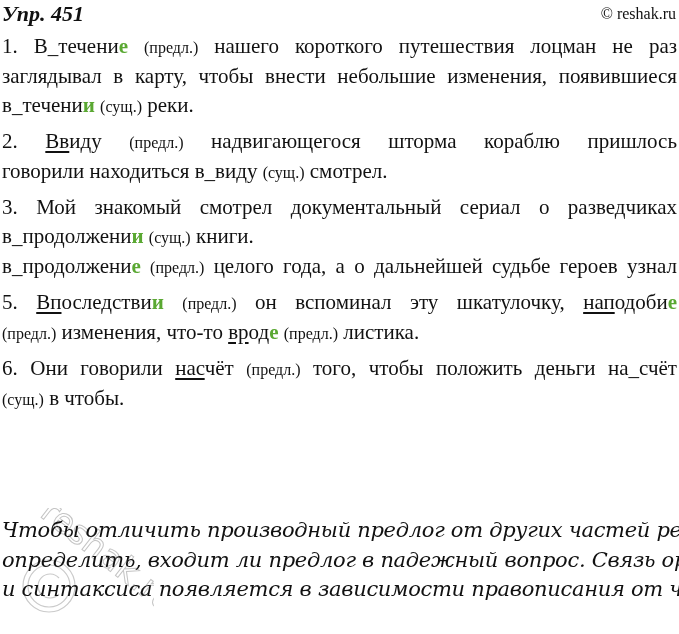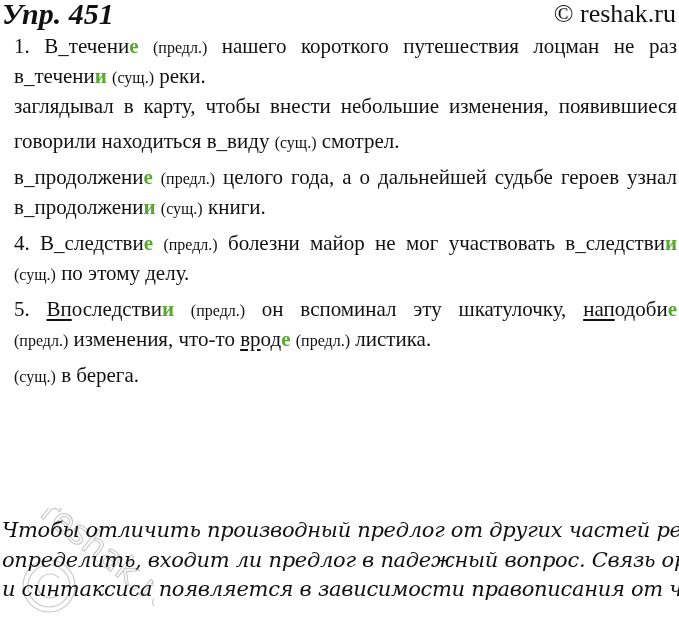--- a/index.html
+++ b/index.html
@@ -6,32 +6,32 @@
     body {
       width: 679px; height: 634px; position: relative; overflow: hidden;
       font-family: "Liberation Serif", "DejaVu Serif", serif;
       color: #111111;
     }
     .header {
       position: absolute; left: 0; top: 0; width: 679px; height: 30px;
     }
     .ex-title {
       position: absolute; left: 2px; top: 0px;
-      font-weight: bold; font-style: italic; font-size: 30px; line-height: 28px;
+      font-weight: bold; font-style: italic; font-size: 22px; line-height: 28px;
     }
     .copyright {
       position: absolute; right: 3px; top: 0px;
-      font-size: 26px; line-height: 28px;
+      font-size: 16px; line-height: 28px;
     }
     .items { position: absolute; left: 2px; top: 32px; width: 675px; }
     .item {
       font-size: 21px; line-height: 29px;
       text-align: justify; margin-bottom: 6px;
     }
-    .item .line { display: block; white-space: nowrap; text-align: justify; text-align-last: justify; margin-left: 12px; }
+    .item .line { display: block; white-space: nowrap; text-align: justify; text-align-last: justify; }
     .item .line.last { text-align-last: left; }
     .small { font-size: 16px; }
     .green { color: #5aa832; font-weight: bold; }
     .u { text-decoration: underline; text-decoration-thickness: 1.5px; text-underline-offset: 3px; }
     .note {
       position: absolute; left: 2px; top: 516px; width: 675px;
       font-style: italic; font-size: 21px; line-height: 29.5px;
       font-family: "DejaVu Serif", "Liberation Serif", serif;
       letter-spacing: -0.3px;
     }
@@ -46,45 +46,44 @@
 
 <div class="header">
   <div class="ex-title">Упр. 451</div>
   <div class="copyright">© reshak.ru</div>
 </div>
 
 <div class="items">
 
   <div class="item">
     <span class="line"><span>1. В_течени</span><span class="green">е</span> <span class="small">(предл.)</span> <span>нашего короткого путешествия лоцман не раз</span></span>
+    <span class="line"><span>заглядывал в карту, чтобы внести небольшие изменения, появившиеся</span></span>
     <span class="line last"><span>в_течени</span><span class="green">и</span> <span class="small">(сущ.)</span> <span>реки.</span></span>
-    <span class="line"><span>заглядывал в карту, чтобы внести небольшие изменения, появившиеся</span></span>
   </div>
 
   <div class="item">
+    <span class="line"><span>2.</span> <span><span class="u">Вв</span><span>иду</span></span> <span class="small">(предл.)</span> <span>надвигающегося шторма кораблю пришлось</span></span>
     <span class="line last"><span>говорили находиться в_виду</span> <span class="small">(сущ.)</span> <span>смотрел.</span></span>
   </div>
 
   <div class="item">
+    <span class="line"><span>3. Мой знакомый смотрел документальный сериал о разведчиках</span></span>
+    <span class="line last"><span>в_продолжени</span><span class="green">и</span> <span class="small">(сущ.)</span> <span>книги.</span></span>
     <span class="line"><span>в_продолжени</span><span class="green">е</span> <span class="small">(предл.)</span> <span>целого года, а о дальнейшей судьбе героев узнал</span></span>
-    <span class="line last"><span>в_продолжени</span><span class="green">и</span> <span class="small">(сущ.)</span> <span>книги.</span></span>
   </div>
 
-  <div class="item">
-    <span class="line"><span>4. В_следстви</span><span class="green">е</span> <span class="small">(предл.)</span> <span><span>болезни майор не мог участвовать в_следстви</span><span class="green">и</span></span></span>
-    <span class="line last"><span class="small">(сущ.)</span> <span>по этому делу.</span></span>
-  </div>
 
   <div class="item">
     <span class="line"><span>5.</span> <span><span class="u">Вп</span><span>оследстви</span><span class="green">и</span></span> <span class="small">(предл.)</span> <span>он вспоминал эту шкатулочку,</span> <span><span class="u">нап</span><span>одоби</span><span class="green">е</span></span></span>
     <span class="line last"><span class="small">(предл.)</span> <span>изменения, что-то</span> <span><span class="u">вр</span><span>од</span><span class="green">е</span></span> <span class="small">(предл.)</span> <span>листика.</span></span>
   </div>
 
   <div class="item">
-    <span class="line last"><span class="small">(сущ.)</span> <span>в берега.</span></span>
+    <span class="line"><span>6. Они говорили</span> <span><span class="u">нас</span><span>чёт</span></span> <span class="small">(предл.)</span> <span>того, чтобы положить деньги на_счёт</span></span>
+    <span class="line last"><span class="small">(сущ.)</span> <span>в чтобы.</span></span>
   </div>
 
 </div>
 
 <svg class="watermark" viewBox="0 0 150 126" xmlns="http://www.w3.org/2000/svg">
   <g fill="none" stroke="#bdbdbd" stroke-width="1.2" opacity="0.8">
     <circle cx="45" cy="78" r="26"></circle>
     <circle cx="45" cy="78" r="21"></circle>
     <path d="M55 70 A12 12 0 1 0 55 86"></path>
   </g>

